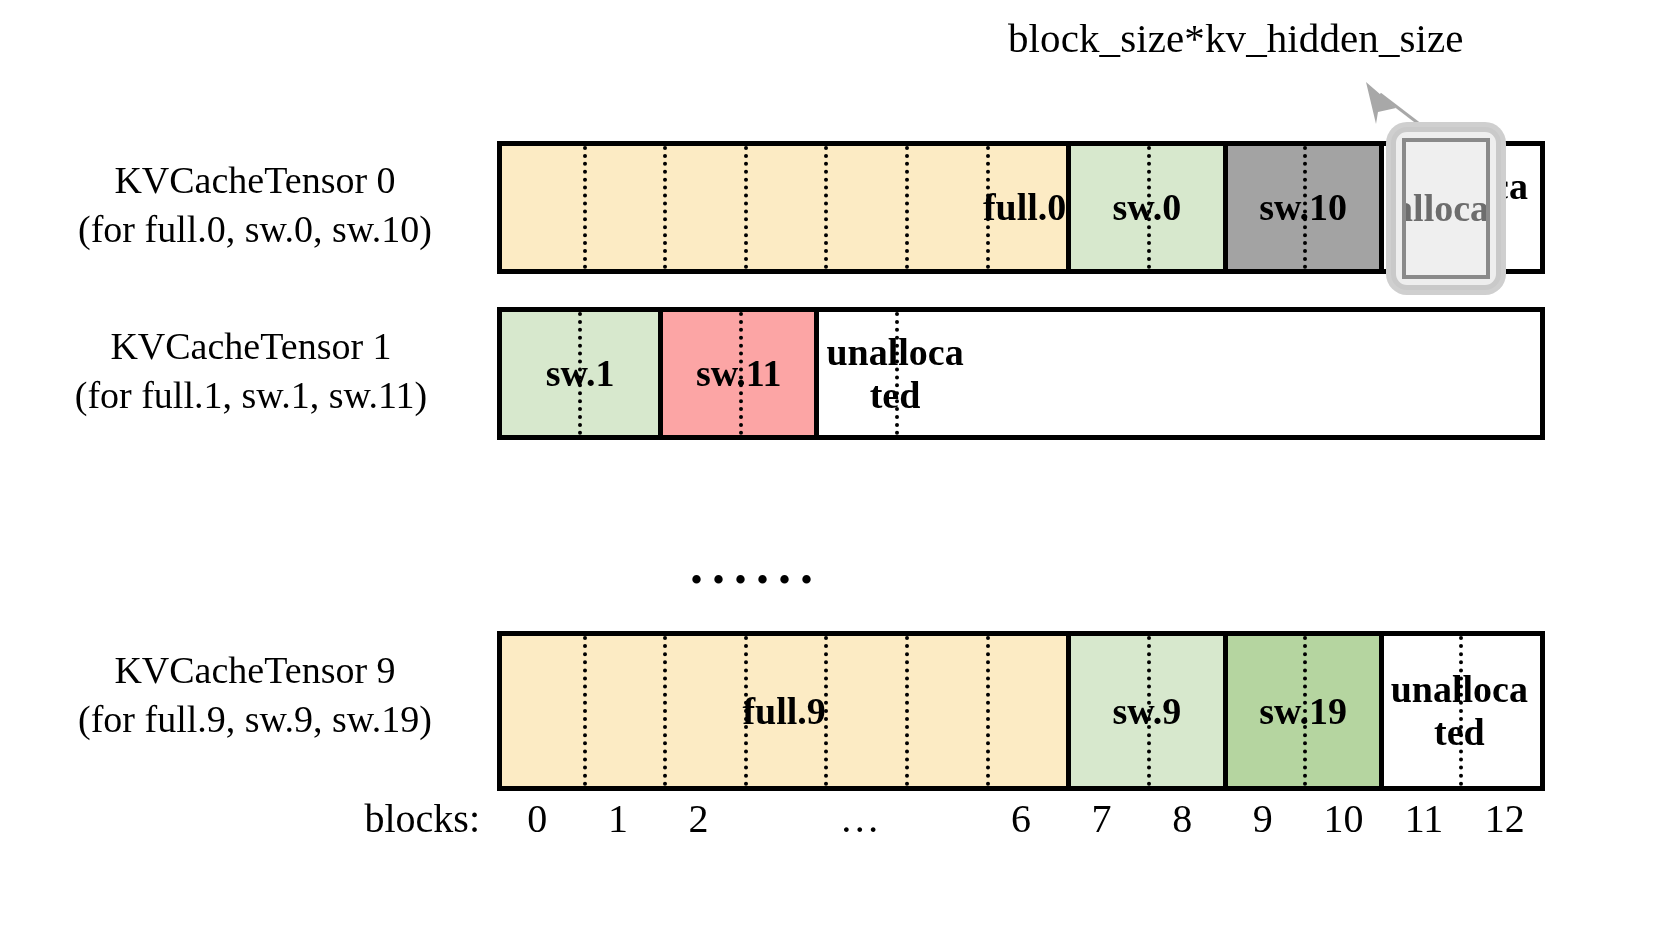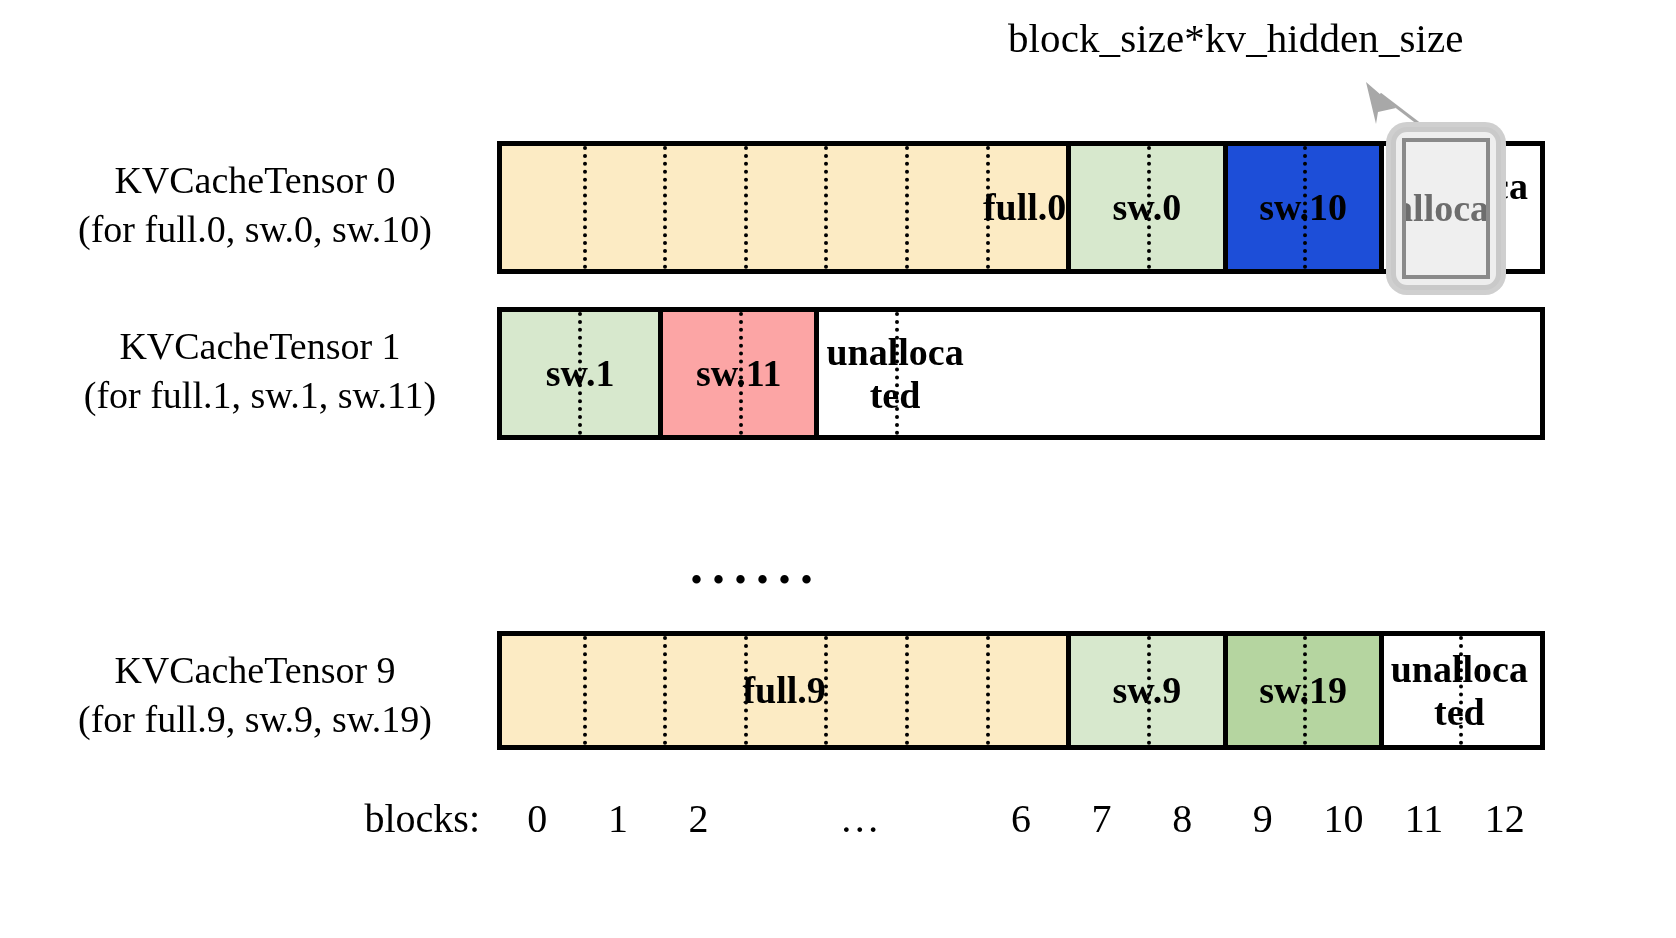--- a/index.html
+++ b/index.html
@@ -142,30 +142,30 @@
           <div class="sep" style="left: 241.846px;"></div>
           <div class="sep" style="left: 322.462px;"></div>
           <div class="sep" style="left: 403.077px;"></div>
           <div class="sep" style="left: 483.692px;"></div>
           <span class="celltext">full.0</span>
         </div>
         <div class="cell" style="background: rgb(215, 232, 205); flex: 0 0 156.231px;">
           <div class="sep" style="left: 75.6154px;"></div>
           <span class="celltext">sw.0</span>
         </div>
-        <div class="cell" style="background: #1d4ed8; flex: 0 0 156.231px; font-family: Liberation Serif, serif;">
+        <div class="cell" style="background: #a3a3a3; flex: 0 0 156.231px; font-family: Liberation Serif, serif;">
           <div class="sep" style="left: 75.6154px;"></div>
           <span class="celltext">sw.10</span>
         </div>
         <div class="cell" style="background: rgb(255, 255, 255); flex: 0 0 156.231px;">
           <div class="sep" style="left: 75.6154px;"></div>
           <span class="celltext" style="display: block; width: 148.231px; word-break: break-all;">unallocated</span>
         </div>
       </div>
-      <div class="row-label" style="left: 25px; top: 322px;">
+      <div class="row-label" style="left: 16px; top: 322px;">
         <div>KVCacheTensor 1</div>
         <div>(for full.1, sw.1, sw.11)</div>
       </div>
       <div class="bar" style="left: 497px; top: 307px; width: 1048px; height: 133px;">
         <div class="cell" style="background: rgb(215, 232, 205); flex: 0 0 156.231px;">
           <div class="sep" style="left: 75.6154px;"></div>
           <span class="celltext">sw.1</span>
         </div>
         <div class="cell" style="background: #fca5a5; flex: 0 0 156.231px; align-items: center;">
           <div class="sep" style="left: 75.6154px;"></div>
@@ -173,21 +173,21 @@
         </div>
         <div class="cell" style="background: rgb(255, 255, 255); flex: 0 0 156.231px;">
           <div class="sep" style="left: 75.6154px;"></div>
           <span class="celltext" style="display: block; width: 148.231px; word-break: break-all;">unallocated</span>
         </div>
       </div>
       <div class="row-label" style="left: 20px; top: 646px;">
         <div>KVCacheTensor 9</div>
         <div>(for full.9, sw.9, sw.19)</div>
       </div>
-      <div class="bar" style="left: 497px; top: 631px; width: 1048px; height: 119px;">
+      <div class="bar" style="left: 497px; top: 631px; width: 1048px; height: 160px;">
         <div class="cell" style="background: rgb(252, 235, 196); flex: 0 0 564.308px;">
           <div class="sep" style="left: 80.6154px;"></div>
           <div class="sep" style="left: 161.231px;"></div>
           <div class="sep" style="left: 241.846px;"></div>
           <div class="sep" style="left: 322.462px;"></div>
           <div class="sep" style="left: 403.077px;"></div>
           <div class="sep" style="left: 483.692px;"></div>
           <span class="celltext">full.9</span>
         </div>
         <div class="cell" style="background: rgb(215, 232, 205); flex: 0 0 156.231px;">

